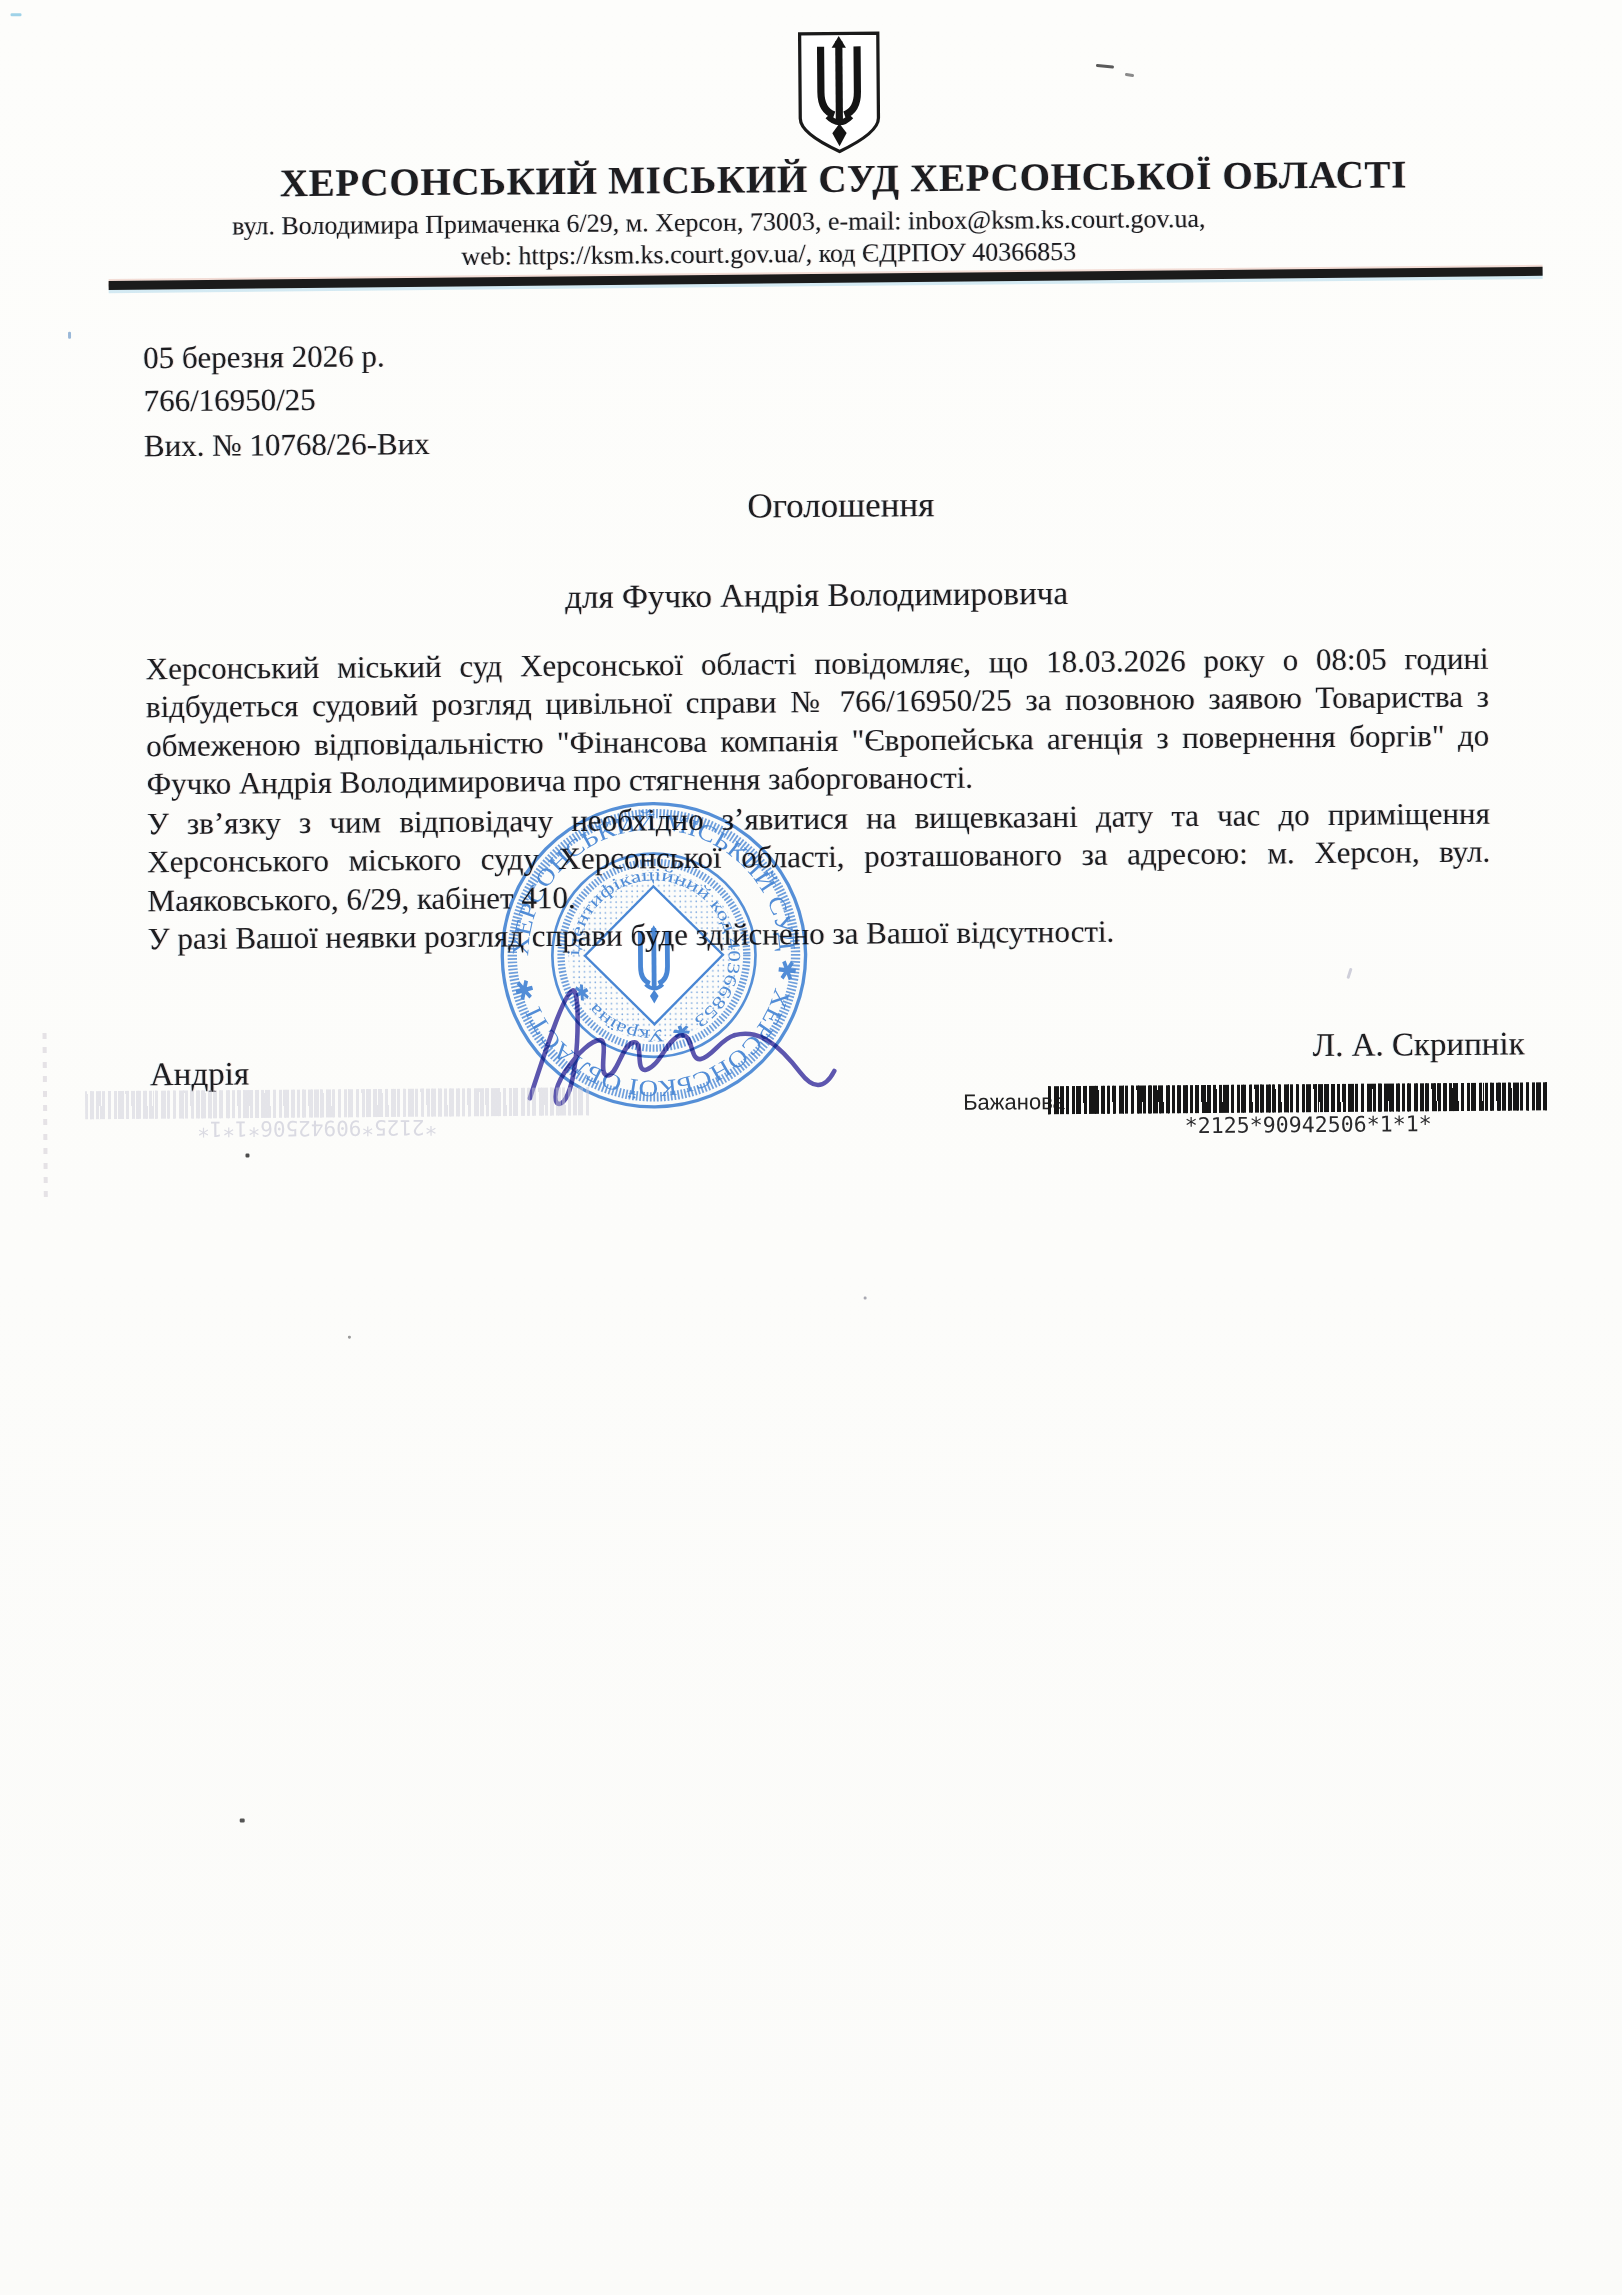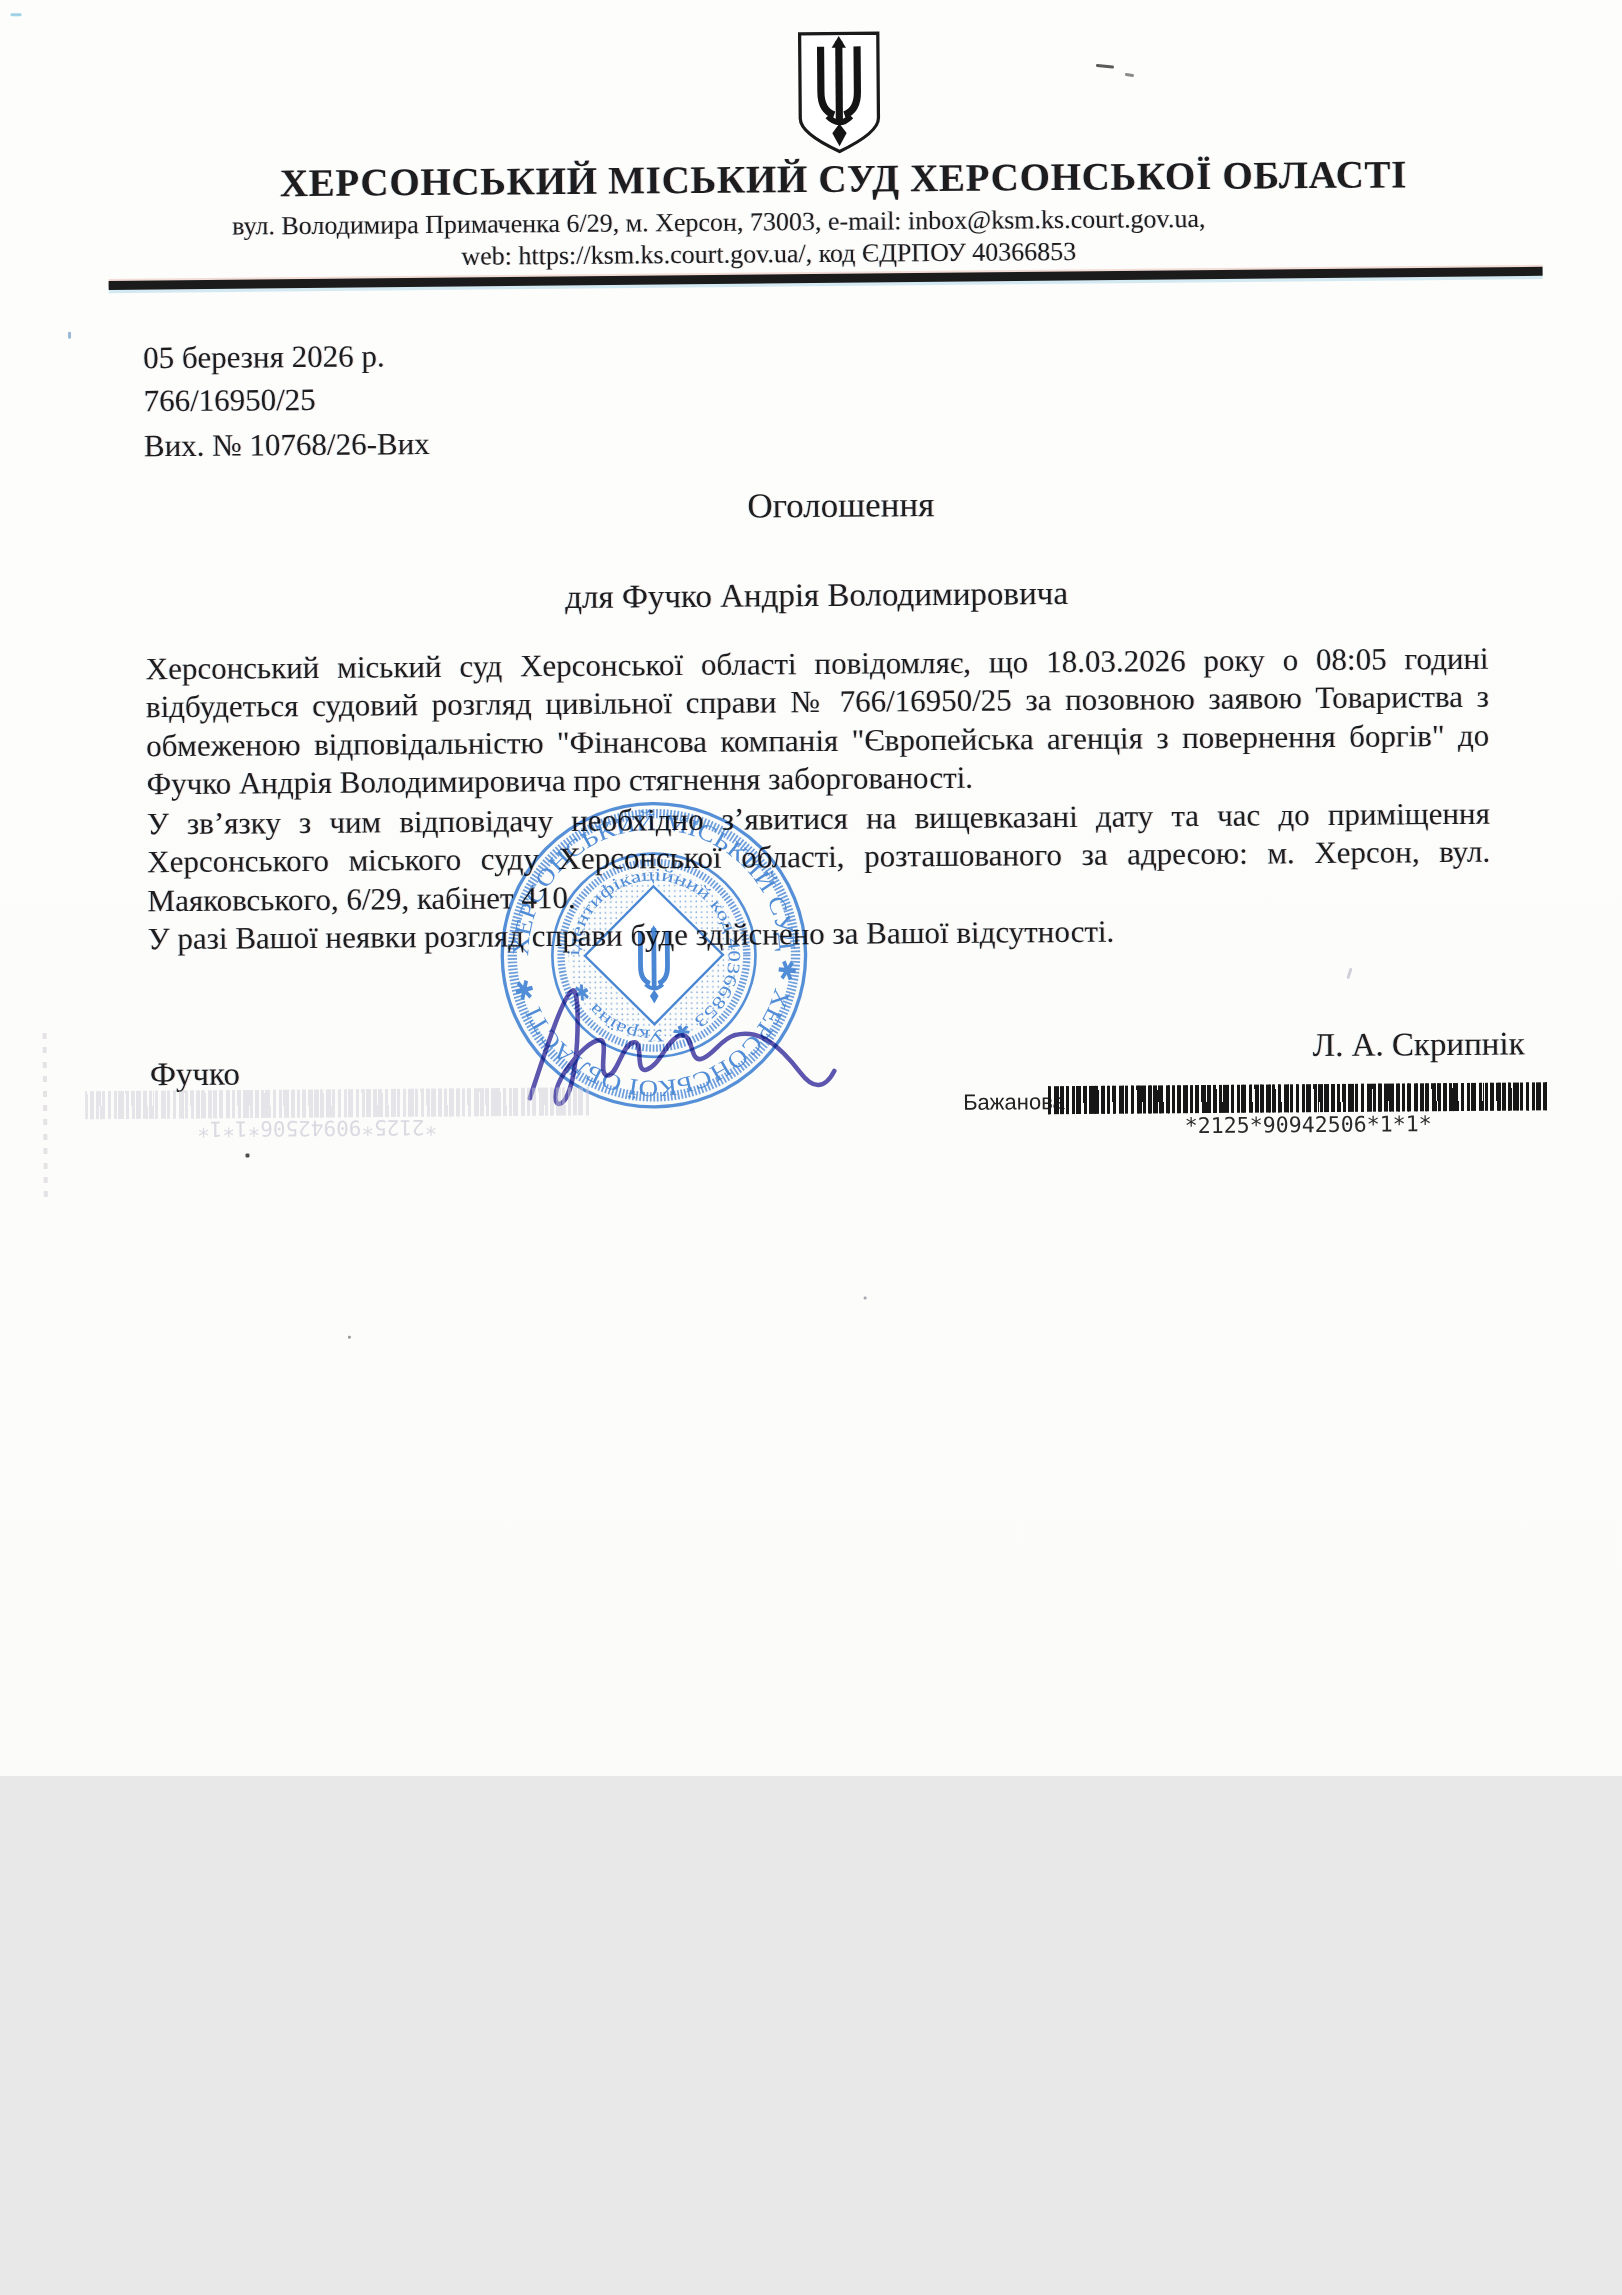--- a/index.html
+++ b/index.html
@@ -1,17 +1,17 @@
 <!DOCTYPE html>
 <html style="font-size:10.5px"><head>
 <meta charset="utf-8">
 <style>
   html,body{margin:0;padding:0;background:#e8e8e8;}
   .page{
-    position:relative; width:1623px; height:1776px;
+    position:relative; width:1623px; height:2295px;
     background:linear-gradient(180deg,#fdfdfb 0%,#fcfcfa 55%,#fbfbf9 100%);
     overflow:hidden;
     font-family:"Liberation Serif","DejaVu Serif",serif;
     color:#1c1c1e;
   }
   .sheet{position:absolute;inset:0;transform:rotate(-0.45deg);transform-origin:811px 327px;}
   .ink{color:#1d1d20;text-shadow:1px 0 0 rgba(185,60,40,.16),-1px 0 0 rgba(40,140,200,.16);}
   .abs{position:absolute;}
   
   .court-name{left:281px;top:156px;width:1119px;text-align:center;font-size:39px;font-weight:bold;letter-spacing:0.7px;white-space:nowrap;}
@@ -94,21 +94,21 @@
     <div class="abs ink jline l-p1-1">відбудеться судовий розгляд цивільної справи № 766/16950/25 за позовною заявою Товариства з</div>
     <div class="abs ink jline l-p1-2">обмеженою відповідальністю "Фінансова компанія "Європейська агенція з повернення боргів" до</div>
     <div class="abs ink pline l-p1-3">Фучко Андрія Володимировича про стягнення заборгованості.</div>
 
     <div class="abs ink jline l-p2-0">У зв’язку з чим відповідачу необхідно з’явитися на вищевказані дату та час до приміщення</div>
     <div class="abs ink jline l-p2-1">Херсонського міського суду Херсонської області, розташованого за адресою: м. Херсон, вул.</div>
     <div class="abs ink pline l-p2-2">Маяковського, 6/29, кабінет 410.</div>
 
     <div class="abs ink pline l-p3">У разі Вашої неявки розгляд справи буде здійснено за Вашої відсутності.</div>
 
-    <div class="abs ink judge-role">Фучко</div>
+    <div class="abs ink judge-role">Андрія</div>
     <div class="abs ink judge-name">Л. А. Скрипнік</div>
 
     <svg class="abs stamp-wrap" viewBox="0 0 470 470">
       <defs>
         <pattern id="pd" width="8" height="8" patternUnits="userSpaceOnUse">
           <circle cx="3" cy="3" r="1.25" fill="#4b88d4"></circle>
         </pattern>
         <path id="oring" d="M47,235 A188,188 0 1 1 423,235 A188,188 0 1 1 47,235" fill="none"></path>
         <path id="iring" d="M123,235 A112,112 0 1 1 347,235 A112,112 0 1 1 123,235" fill="none"></path>
       </defs>

